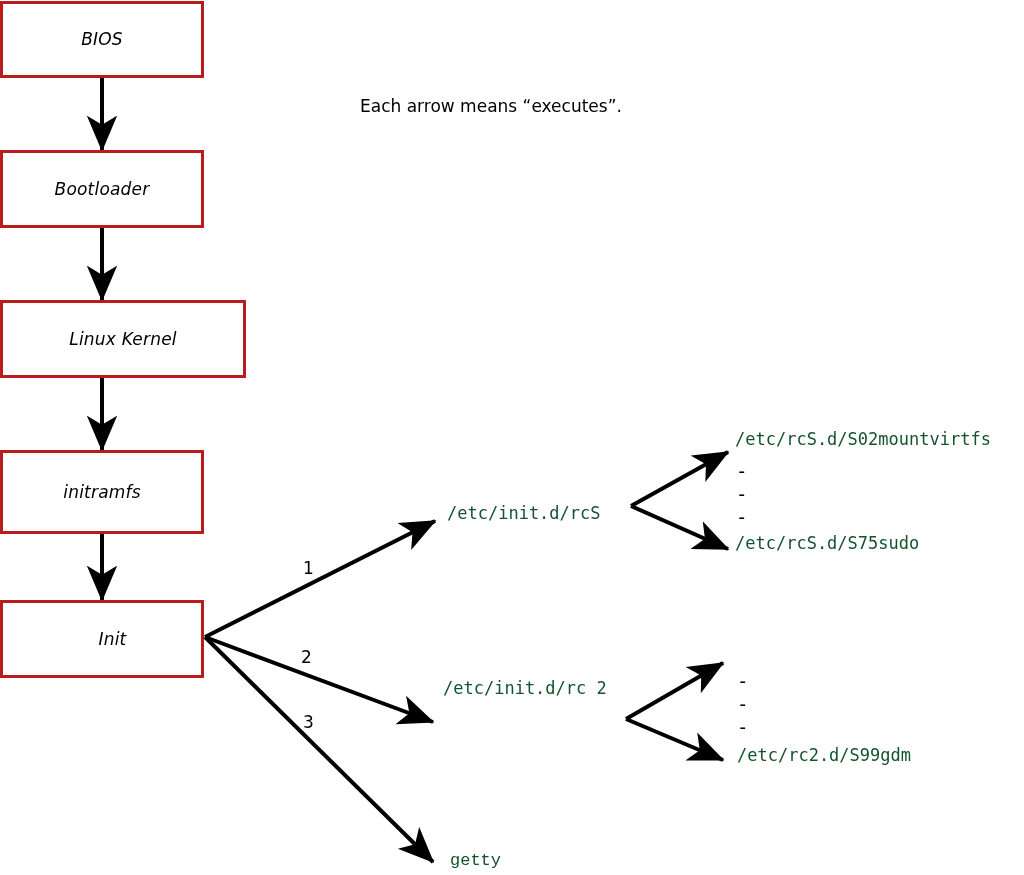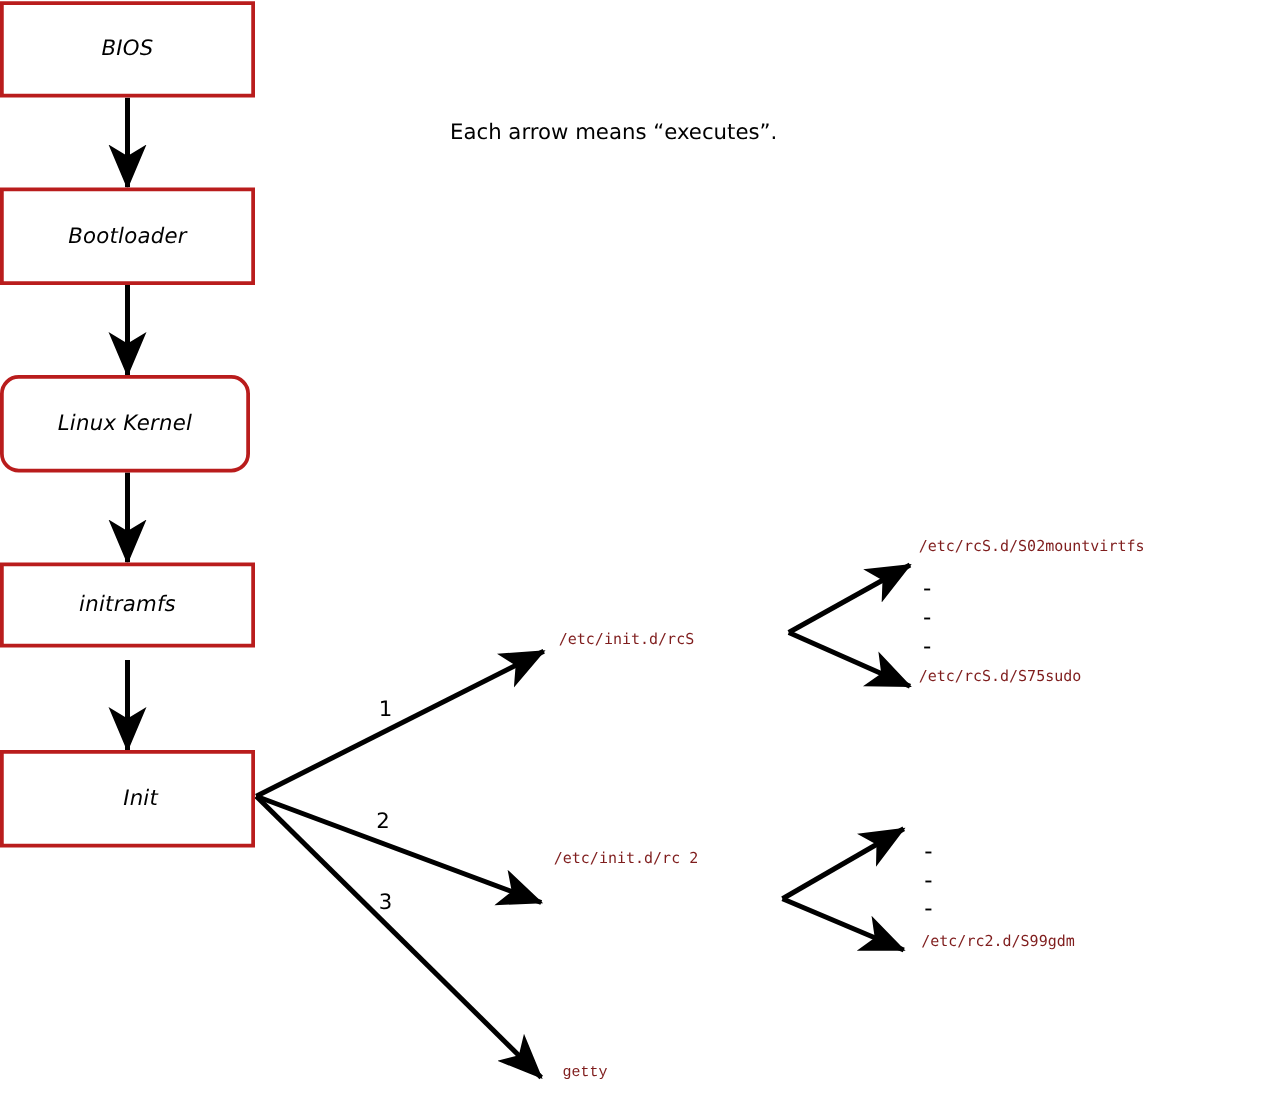--- a/index.html
+++ b/index.html
@@ -46,22 +46,22 @@
     position: absolute;
     font-family: "DejaVu Sans", "Liberation Sans", sans-serif;
     font-size: 17px;
     color: #000000;
     white-space: nowrap;
     line-height: 1;
   }
   .mono-label {
     position: absolute;
     font-family: "DejaVu Sans Mono", "Liberation Mono", monospace;
-    font-size: 12px;
-    color: #7f1d1d;
+    font-size: 17px;
+    color: #14532d;
     white-space: nowrap;
     line-height: 1;
   }
   .edge-number {
     position: absolute;
     font-family: "DejaVu Sans", "Liberation Sans", sans-serif;
     font-size: 17px;
     color: #000000;
     white-space: nowrap;
     line-height: 1;
@@ -101,25 +101,25 @@
   </svg>
 
   <div class="proc-box" style="left:0px; top:1px; width:204px; height:77px;">
     <span class="proc-box-label">BIOS</span>
   </div>
 
   <div class="proc-box" style="left:0px; top:150px; width:204px; height:78px;">
     <span class="proc-box-label">Bootloader</span>
   </div>
 
-  <div class="proc-box" style="left:0px; top:300px; width:200px; height:78px;border-radius:15px;">
+  <div class="proc-box" style="left:0px; top:300px; width:246px; height:78px;">
     <span class="proc-box-label">Linux Kernel</span>
   </div>
 
-  <div class="proc-box" style="left:0px; top:450px; width:204px; height:68px;">
+  <div class="proc-box" style="left:0px; top:450px; width:204px; height:84px;">
     <span class="proc-box-label">initramfs</span>
   </div>
 
   <div class="proc-box" style="left:0px; top:600px; width:204px; height:78px;padding-left:21px;">
     <span class="proc-box-label">Init</span>
   </div>
 
   <div class="caption" style="left:360px; top:98px;">Each arrow means “executes”.</div>
 
   <div class="edge-number" style="left:303px; top:560px;">1</div>

